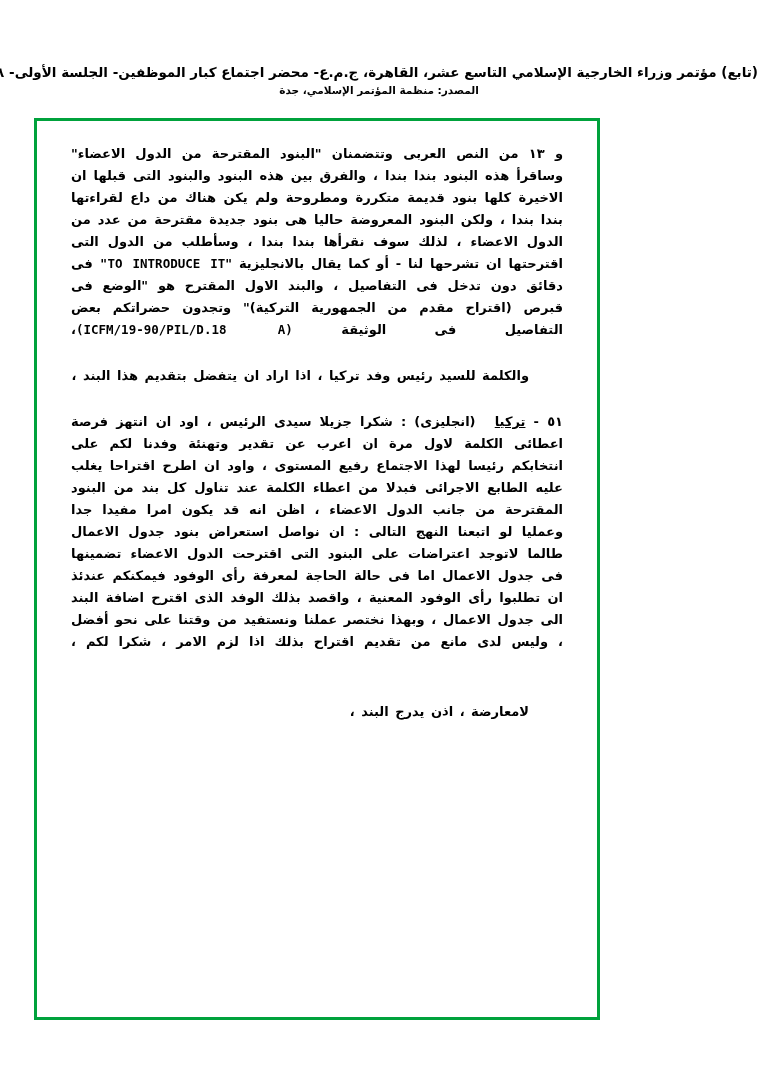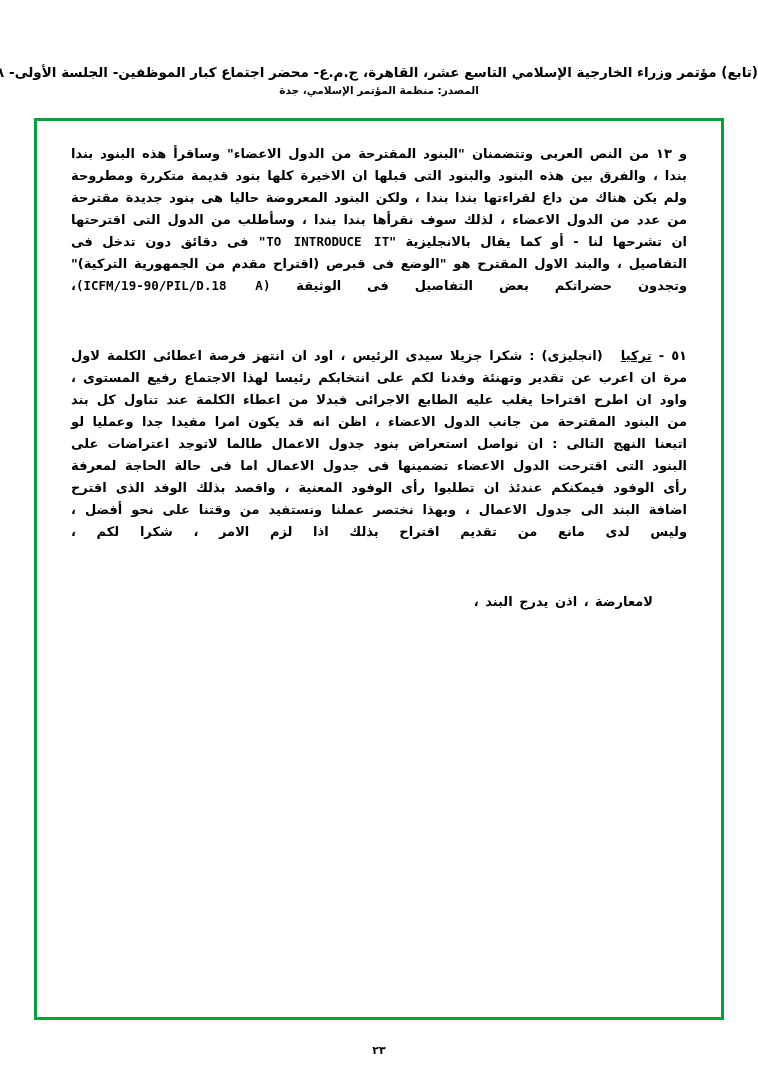--- a/index.html
+++ b/index.html
@@ -42,21 +42,21 @@
     font-size: 10.5px;
     font-weight: bold;
     margin-top: 2px;
     color: #000;
     white-space: nowrap;
   }
   .frame {
     position: absolute;
     top: 118px;
     left: 34px;
-    width: 690px;
+    width: 566px;
     height: 902px;
     border: 3px solid #00a23c;
     box-sizing: border-box;
     background: #ffffff;
   }
   .content {
     position: absolute;
     top: 22px;
     right: 34px;
     left: 34px;
@@ -125,30 +125,30 @@
     <div class="header-line2">المصدر: منظمة المؤتمر الإسلامي، جدة</div>
   </div>
 
   <div class="frame">
     <div class="content">
 
       <p class="para"><span>و ١٣ من النص العربى وتتضمنان "البنود المقترحة من الدول الاعضاء" وساقرأ هذه البنود بندا بندا ، والفرق بين هذه البنود والبنود التى قبلها ان الاخيرة كلها بنود قديمة متكررة ومطروحة ولم يكن هناك من داع لقراءتها بندا بندا ، ولكن البنود المعروضة حاليا هى بنود جديدة مقترحة من عدد من الدول الاعضاء ، لذلك سوف نقرأها بندا بندا ، وسأطلب من الدول التى اقترحتها ان تشرحها لنا - أو كما يقال بالانجليزية "</span><span class="latin">TO INTRODUCE IT</span><span>" فى دقائق دون تدخل فى التفاصيل ، والبند الاول المقترح هو "الوضع فى قبرص (اقتراح مقدم من الجمهورية التركية)" وتجدون حضراتكم بعض التفاصيل فى الوثيقة</span> <span class="latin">(ICFM/19-90/PIL/D.18 A)</span><span>،</span></p>
 
       <div class="block-gap"></div>
 
+      <p class="para last-right indent">والكلمة للسيد رئيس وفد تركيا ، اذا اراد ان يتفضل بتقديم هذا البند ،</p>
 
       <div class="block-gap"></div>
 
       <p class="para speaker-block"><span class="speaker-num">٥١ -</span> <span class="speaker-name">تركيا</span> <span>(انجليزى)</span> <span>: شكرا جزيلا سيدى الرئيس ، اود ان انتهز فرصة اعطائى الكلمة لاول مرة ان اعرب عن تقدير وتهنئة وفدنا لكم على انتخابكم رئيسا لهذا الاجتماع رفيع المستوى ، واود ان اطرح اقتراحا يغلب عليه الطابع الاجرائى فبدلا من اعطاء الكلمة عند تناول كل بند من البنود المقترحة من جانب الدول الاعضاء ، اظن انه قد يكون امرا مفيدا جدا وعمليا لو اتبعنا النهج التالى : ان نواصل استعراض بنود جدول الاعمال طالما لاتوجد اعتراضات على البنود التى اقترحت الدول الاعضاء تضمينها فى جدول الاعمال اما فى حالة الحاجة لمعرفة رأى الوفود فيمكنكم عندئذ ان تطلبوا رأى الوفود المعنية ، واقصد بذلك الوفد الذى اقترح اضافة البند الى جدول الاعمال ، وبهذا نختصر عملنا ونستفيد من وقتنا على نحو أفضل ، وليس لدى مانع من تقديم اقتراح بذلك اذا لزم الامر ، شكرا لكم ،</span></p>
 
       <div class="block-gap"></div>
 
 
       <div class="block-gap"></div>
 
       <p class="para final-line">لامعارضة ، اذن يدرج البند ،</p>
 
     </div>
   </div>
 
-  <div class="footer">٢٣</div>
 
 </div>
 
 </body></html>

